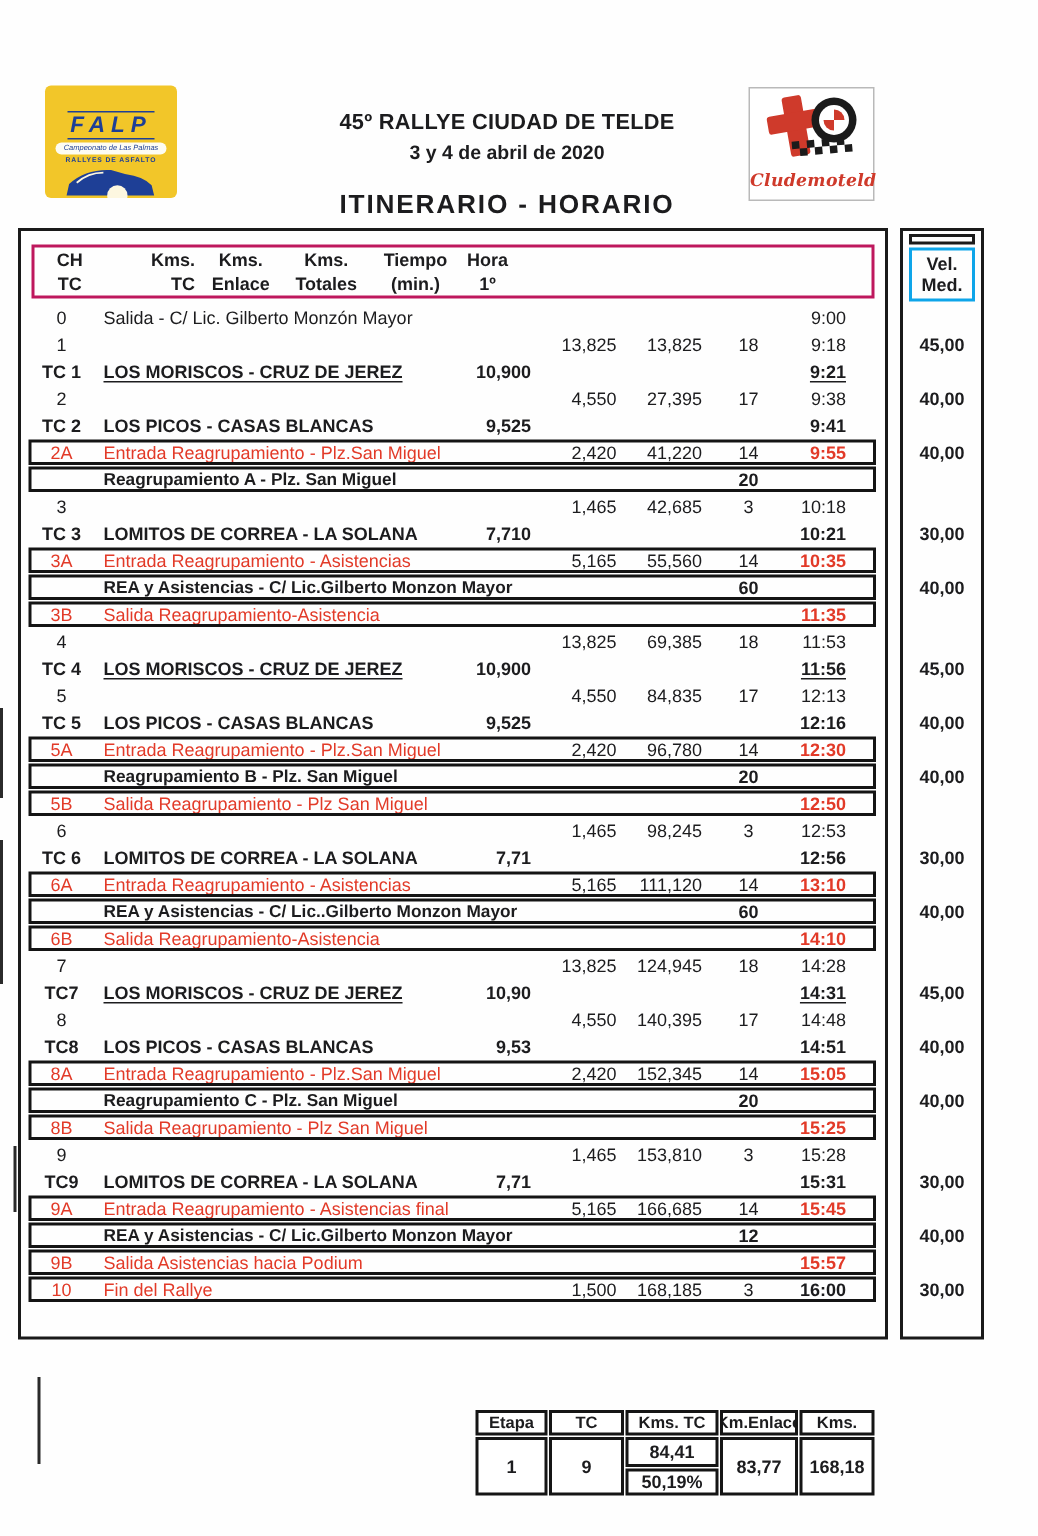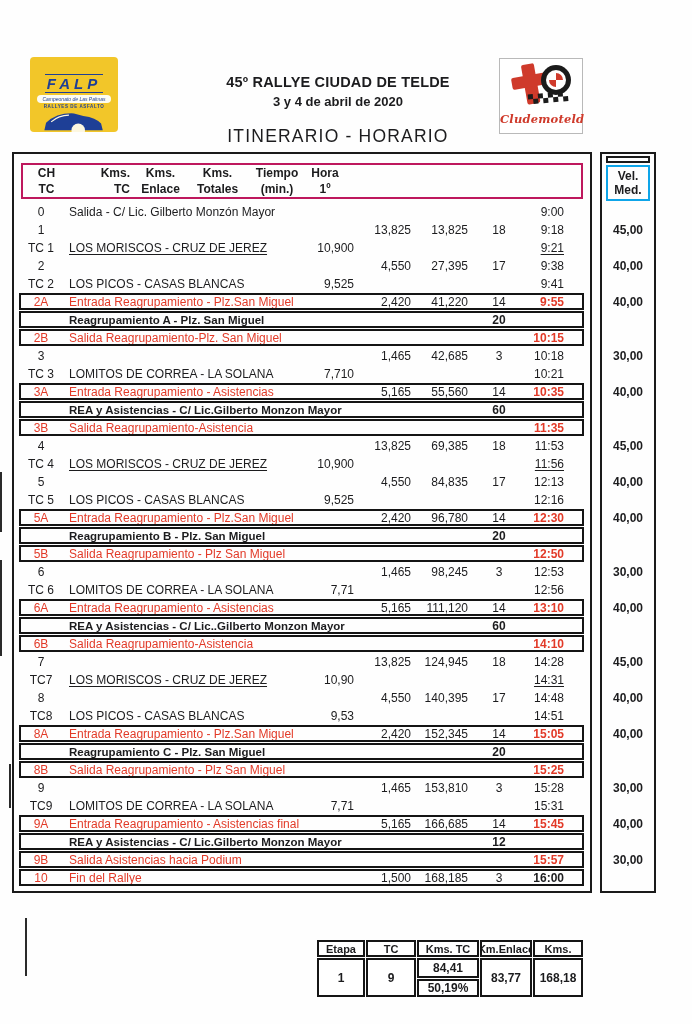--- a/index.html
+++ b/index.html
@@ -7,21 +7,21 @@
   }
   html,body{margin:0;padding:0;background:#e9e9e9;}
   .page{position:relative;width:692px;height:1024px;background:#fefefe;margin:0 auto;
         font-family:"Liberation Sans",sans-serif;color:var(--ink);overflow:hidden;}
 
   
   .title-block{position:absolute;left:0;top:74px;width:676px;text-align:center;}
   .event-title{font-size:14.5px;font-weight:bold;letter-spacing:.2px;}
   .event-date{font-size:13px;font-weight:bold;margin-top:4px;}
   .section-title{position:absolute;left:0;top:126px;width:676px;text-align:center;
-                 font-size:17.5px;font-weight:normal;letter-spacing:1.2px;}
+                 font-size:17.5px;font-weight:bold;letter-spacing:1.2px;}
 
   .logo-falp{position:absolute;left:30px;top:57px;width:88px;height:75px;background:var(--falp-yellow);
              border-radius:4px;display:flex;flex-direction:column;align-items:center;padding-top:17px;box-sizing:border-box;}
   .falp-word{color:var(--falp-blue);font-weight:bold;font-style:italic;font-size:15px;letter-spacing:4px;line-height:1;
              border-top:1.5px solid var(--falp-blue);border-bottom:1.5px solid var(--falp-blue);padding:1px 2px;}
   .falp-pill{background:#fdfcf2;border-radius:5px;font-size:5px;color:var(--falp-blue);font-style:italic;
              padding:1px 5px;margin-top:2px;line-height:1.2;}
   .falp-sub{font-size:4.5px;font-weight:bold;color:var(--falp-blue);letter-spacing:.6px;margin-top:1px;}
   .falp-car{margin-top:1px;}
   .falp-car .body{fill:var(--falp-blue);}
@@ -55,21 +55,21 @@
   .row{display:flex;height:18px;line-height:18px;font-size:12px;position:relative;}
   .cell{box-sizing:border-box;flex-shrink:0;}
   .c0{width:54px;text-align:center;}
   .c1{width:224px;padding-left:1px;white-space:nowrap;overflow:visible;}
   .c2{width:62px;text-align:right;}
   .c3{width:57px;text-align:right;}
   .c4{width:57px;text-align:right;}
   .c5{width:62px;text-align:center;}
   .c6{width:34px;text-align:right;}
 
-  .tc .c0,.tc .c1,.tc .c2,.tc .c6{font-weight:normal;}
+  .tc .c0,.tc .c1,.tc .c2,.tc .c6{font-weight:bold;}
   .tcu .c1,.tcu .c6{text-decoration:underline;text-underline-offset:2px;}
   .boxed::before{content:"";position:absolute;left:5px;right:6px;top:0;bottom:1px;
                  border:2px solid #141414;pointer-events:none;}
   .red-row .c0,.red-row .c1{color:var(--red);}
   .red-row .c6{color:var(--red);font-weight:bold;}
   .note-row .c1{font-weight:bold;font-size:11.5px;}
   .note-row .c5{font-weight:bold;}
   .fin-row .c0,.fin-row .c1{color:var(--red);}
   .fin-row .c6{font-weight:bold;}
 
@@ -229,29 +229,20 @@
         </div>
         <div class="row boxed note-row">
           <span class="cell c0"></span>
           <span class="cell c1">Reagrupamiento A - Plz. San Miguel</span>
           <span class="cell c2"></span>
           <span class="cell c3"></span>
           <span class="cell c4"></span>
           <span class="cell c5">20</span>
           <span class="cell c6"></span>
         </div>
-        <div class="row boxed red-row">
-          <span class="cell c0">2B</span>
-          <span class="cell c1">Salida Reagrupamiento-Plz. San Miguel</span>
-          <span class="cell c2"></span>
-          <span class="cell c3"></span>
-          <span class="cell c4"></span>
-          <span class="cell c5"></span>
-          <span class="cell c6">10:15</span>
-        </div>
         <div class="row">
           <span class="cell c0">3</span>
           <span class="cell c1"></span>
           <span class="cell c2"></span>
           <span class="cell c3">1,465</span>
           <span class="cell c4">42,685</span>
           <span class="cell c5">3</span>
           <span class="cell c6">10:18</span>
         </div>
         <div class="row tc">

